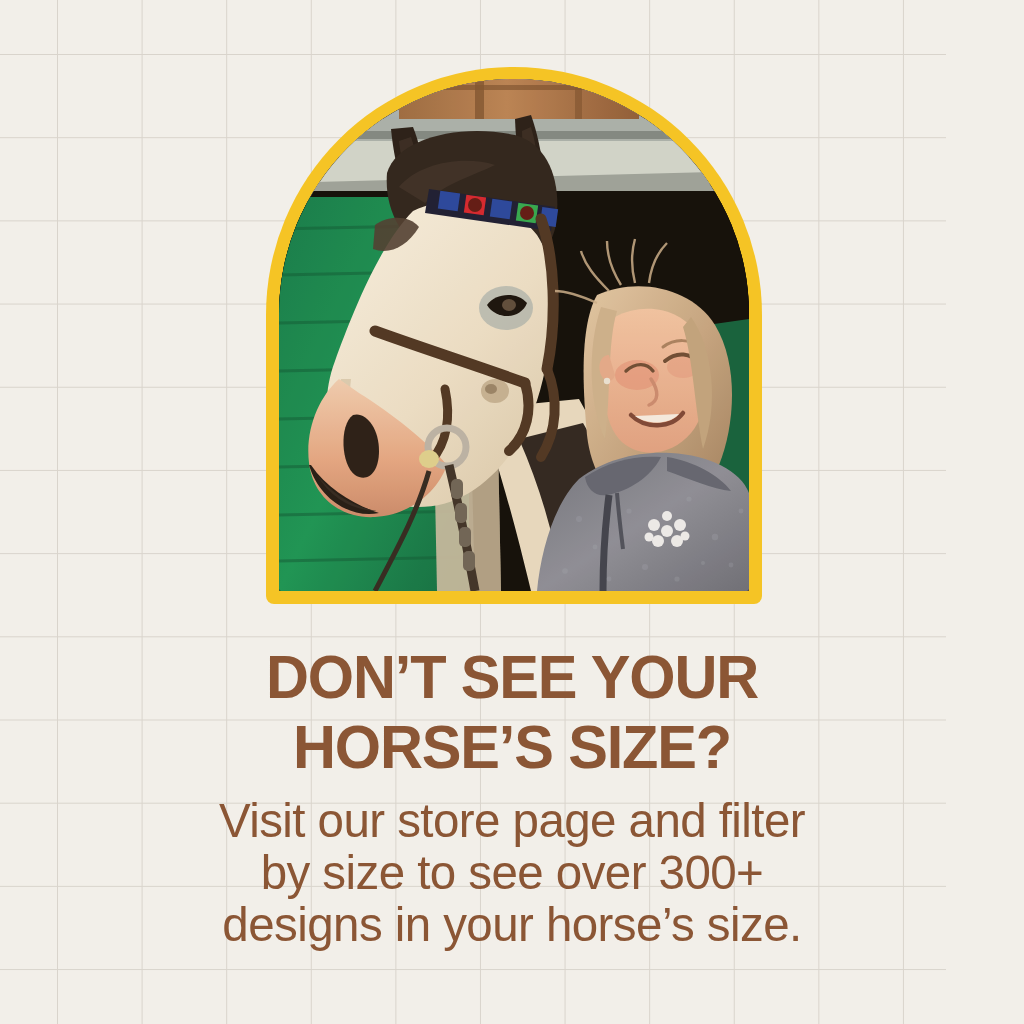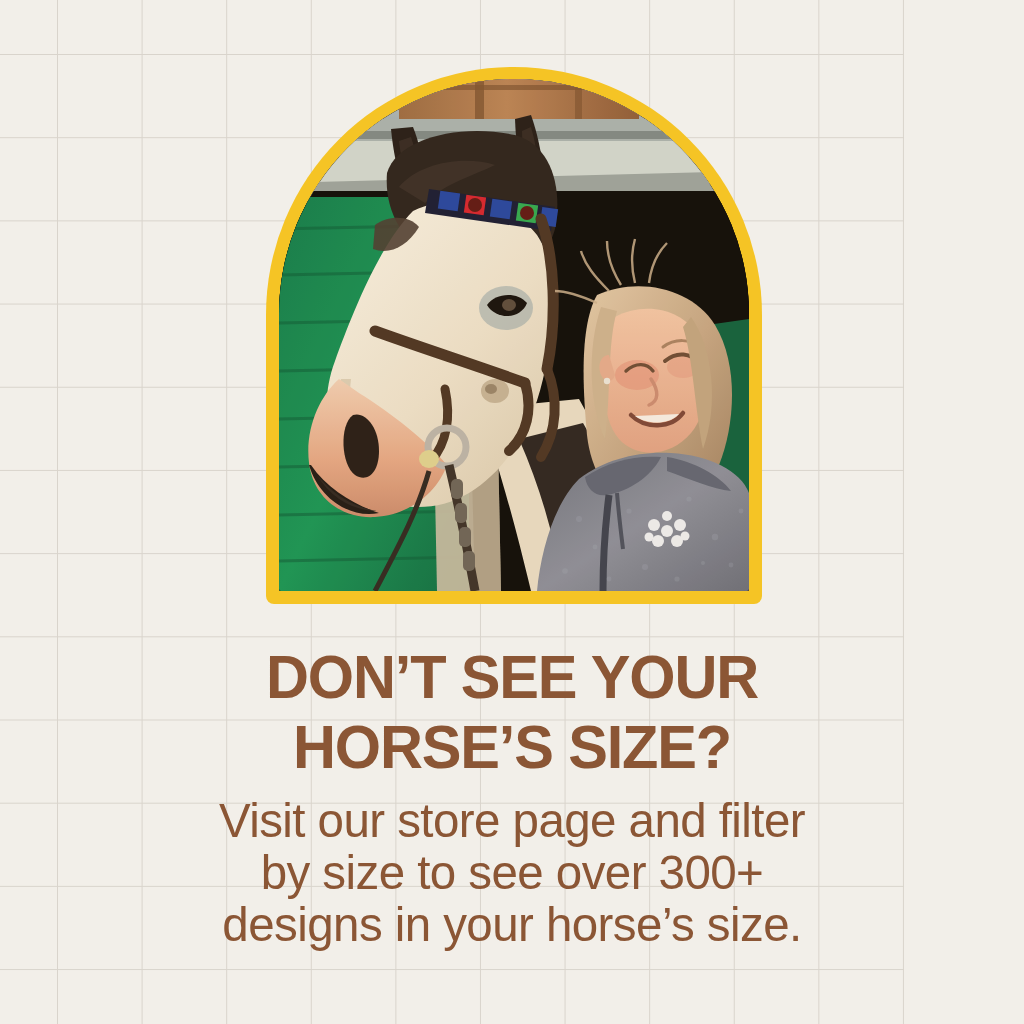--- a/index.html
+++ b/index.html
@@ -6,20 +6,21 @@
   body{
     width:1024px;height:1024px;overflow:hidden;
     background:#f2efe9;
     font-family:"Liberation Sans", sans-serif;
     position:relative;
   }
   #canvas{
     position:absolute;inset:0;width:904px;height:1024px;
     background-color:#f2efe9;
     overflow:hidden;
+    padding-left:42px;
   }
   
   #grid{
     position:absolute;left:0;top:0;width:1024px;height:1024px;
     background-image:
       linear-gradient(to right, #d9d4cc 0px, #d9d4cc 1.4px, rgba(0,0,0,0) 1.4px),
       linear-gradient(to bottom, #d9d4cc 0px, #d9d4cc 1.4px, rgba(0,0,0,0) 1.4px);
     background-size:84.6px 83.2px, 84.6px 83.2px;
     background-position:57px 0px, 0px 54px;
     pointer-events:none;

